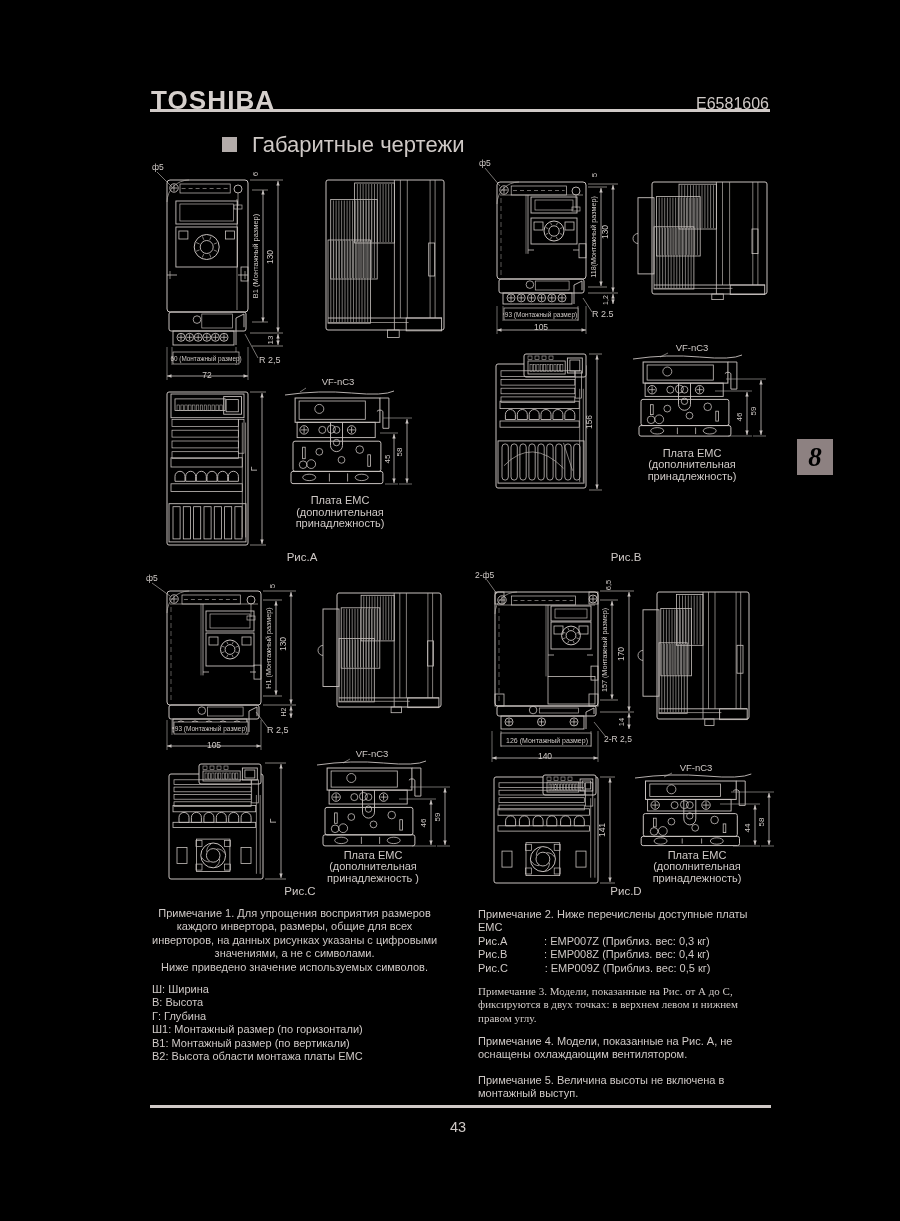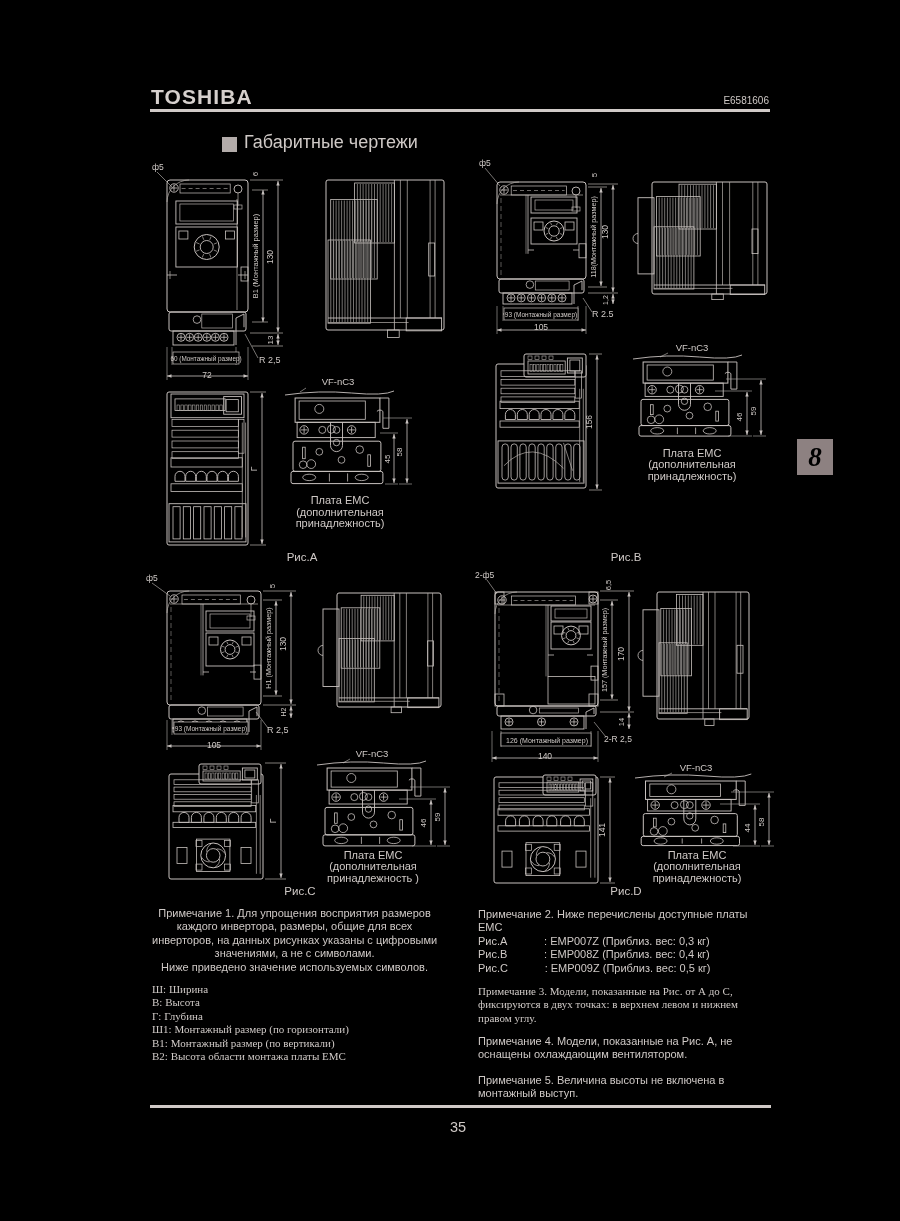--- a/index.html
+++ b/index.html
@@ -3,29 +3,29 @@
 <style>
 html,body{margin:0;padding:0;background:#000;}
 body{width:900px;height:1221px;position:relative;font-family:"Liberation Sans",sans-serif;}
 .t{position:absolute;color:#cfc9c6;}
 .note{font-size:11px;line-height:13.4px;white-space:pre;}
 </style></head>
 <body>
 
 <div style="position:absolute;left:0;top:0;width:900px;height:1221px;background:#000;"></div>
 
-<div class="t" style="left:151px;top:85px;font-size:21px;font-weight:bold;letter-spacing:1.1px;color:#d6d0cd;">TOSHIBA</div>
-
-<div class="t" style="left:619px;top:95px;width:150px;text-align:right;font-size:10px;">E6581606</div>
+<div class="t" style="left:151px;top:85px;font-size:26px;font-weight:bold;letter-spacing:1.1px;color:#d6d0cd;">TOSHIBA</div>
+
+<div class="t" style="left:619px;top:95px;width:150px;text-align:right;font-size:16px;">E6581606</div>
 
 <div style="position:absolute;left:150px;top:109px;width:620px;height:3px;background:#d0cac7;"></div>
 
 <div style="position:absolute;left:222px;top:137px;width:15px;height:15px;background:#b3acaa;"></div>
 
-<div class="t" style="left:244px;top:132px;font-size:18px;">Габаритные чертежи</div>
+<div class="t" style="left:252px;top:132px;font-size:22px;">Габаритные чертежи</div>
 
 <svg width="900" height="1221" viewBox="0 0 900 1221" style="position:absolute;left:0;top:0" font-family="Liberation Sans, sans-serif">
 
 <g>
 
 <rect x="167.0" y="180.0" width="81.0" height="132.0" rx="3" fill="none" stroke="#c8c2bf" stroke-width="1.0"></rect>
 
 <circle cx="174.0" cy="188.0" r="4.2" fill="none" stroke="#c8c2bf" stroke-width="0.9"></circle>
       <line x1="170.8" y1="188.0" x2="177.2" y2="188.0" stroke="#c8c2bf" stroke-width="0.8"></line>
       <line x1="174.0" y1="184.8" x2="174.0" y2="191.2" stroke="#c8c2bf" stroke-width="0.8"></line>
@@ -1227,24 +1227,24 @@
 <text x="697.0" y="881.5" font-size="11" fill="#cfc9c6" text-anchor="middle" font-weight="normal">принадлежность)</text>
 
 <text x="626.0" y="895.0" font-size="11.5" fill="#cfc9c6" text-anchor="middle" font-weight="normal">Рис.D</text>
 </g>
 </svg>
 
 <div style="position:absolute;left:797px;top:439px;width:36px;height:36px;background:#8d8181;color:#000;font-family:'Liberation Serif',serif;font-style:italic;font-weight:bold;font-size:27px;text-align:center;line-height:36px;">8</div>
 
 <div class="t note" style="left:152px;top:907px;text-align:center;">Примечание 1. Для упрощения восприятия размеров<br>каждого инвертора, размеры, общие для всех<br>инверторов, на данных рисунках указаны с цифровыми<br>значениями, а не с символами.<br>Ниже приведено значение используемых символов.</div>
 
-<div class="t note" style="left:152px;top:983px;font-family:Liberation Serif, serif;">Ш: Ширина<br>В: Высота<br>Г: Глубина<br>Ш1: Монтажный размер (по горизонтали)<br>В1: Монтажный размер (по вертикали)<br>В2: Высота области монтажа платы ЕМС</div>
+<div class="t note" style="left:152px;top:983px;">Ш: Ширина<br>В: Высота<br>Г: Глубина<br>Ш1: Монтажный размер (по горизонтали)<br>В1: Монтажный размер (по вертикали)<br>В2: Высота области монтажа платы ЕМС</div>
 
 <div class="t note" style="left:478px;top:908px;">Примечание 2. Ниже перечислены доступные платы<br>ЕМС<br>Рис.А&nbsp;&nbsp;&nbsp;&nbsp;&nbsp;&nbsp;&nbsp;&nbsp;&nbsp;&nbsp;&nbsp;&nbsp;: EMP007Z (Приблиз. вес: 0,3 кг)<br>Рис.В&nbsp;&nbsp;&nbsp;&nbsp;&nbsp;&nbsp;&nbsp;&nbsp;&nbsp;&nbsp;&nbsp;&nbsp;: EMP008Z (Приблиз. вес: 0,4 кг)<br>Рис.С&nbsp;&nbsp;&nbsp;&nbsp;&nbsp;&nbsp;&nbsp;&nbsp;&nbsp;&nbsp;&nbsp;&nbsp;: EMP009Z (Приблиз. вес: 0,5 кг)</div>
 
 <div class="t note" style="left:478px;top:985px;font-family:Liberation Serif, serif;">Примечание 3. Модели, показанные на Рис. от А до С,<br>фиксируются в двух точках: в верхнем левом и нижнем<br>правом углу.</div>
 
 <div class="t note" style="left:478px;top:1035px;">Примечание 4. Модели, показанные на Рис. А, не<br>оснащены охлаждающим вентилятором.</div>
 
 <div class="t note" style="left:478px;top:1074px;">Примечание 5. Величина высоты не включена в<br>монтажный выступ.</div>
 
 <div style="position:absolute;left:150px;top:1105px;width:621px;height:3px;background:#d0cac7;"></div>
 
-<div class="t" style="left:408px;top:1119px;width:100px;text-align:center;font-size:14.5px;">35</div>
+<div class="t" style="left:408px;top:1119px;width:100px;text-align:center;font-size:14.5px;">43</div>
 </body></html>

